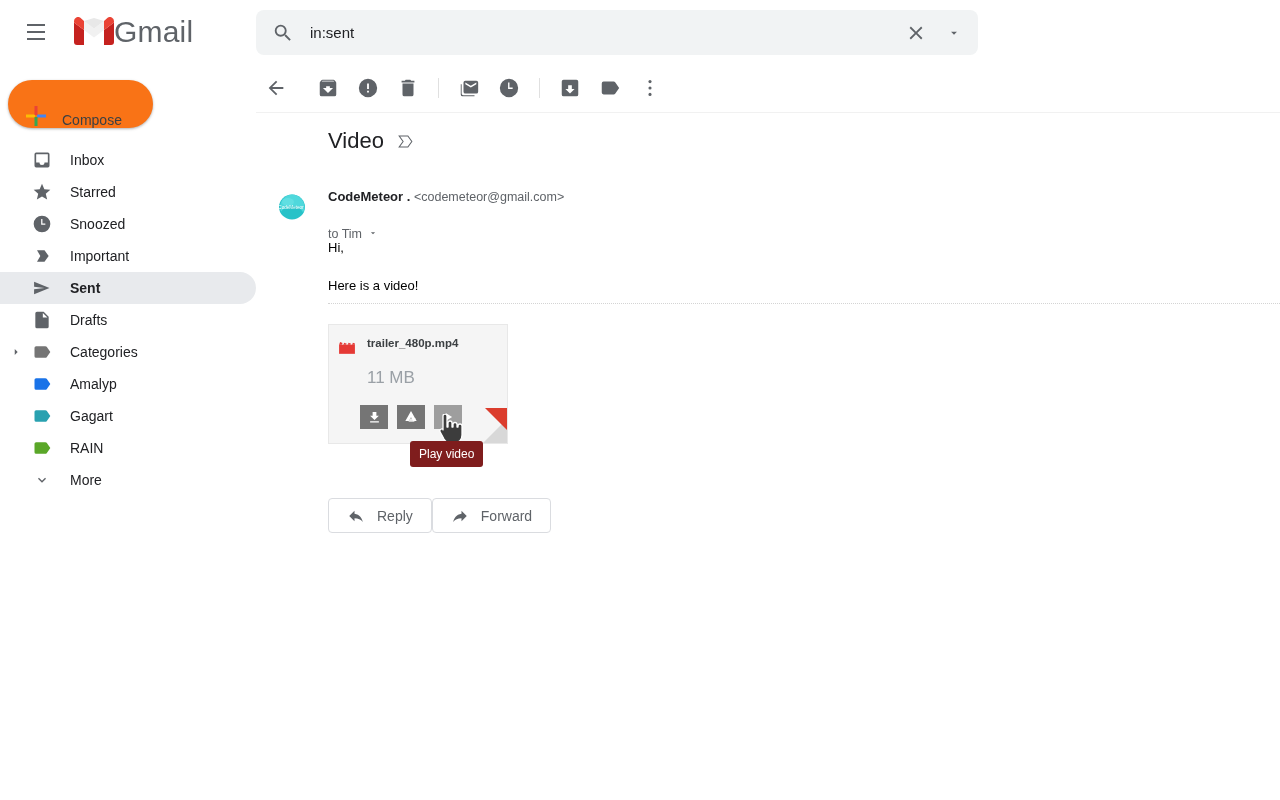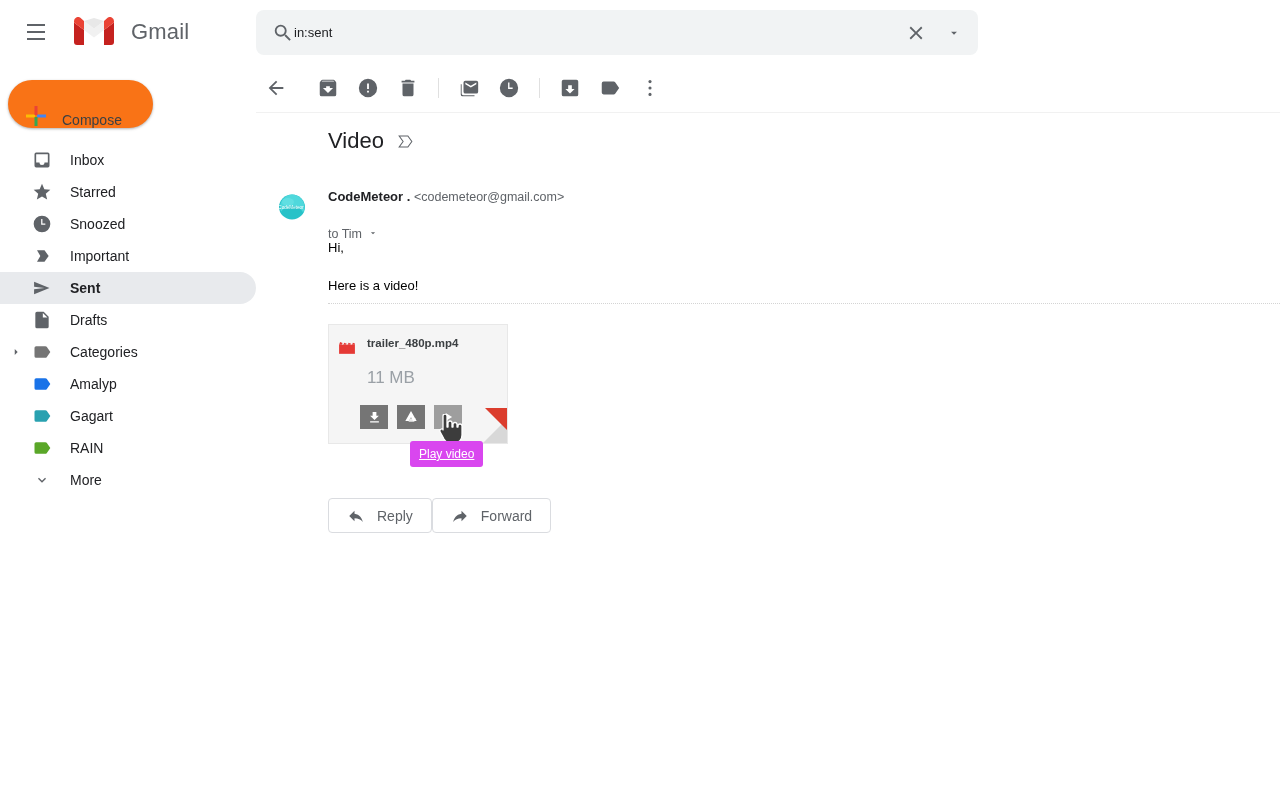--- a/index.html
+++ b/index.html
@@ -18,33 +18,33 @@
   }
   .hamburger {
     width: 48px; height: 48px; margin-left: 12px;
     display: flex; flex-direction: column; justify-content: center;
     align-items: center; gap: 5px; cursor: pointer; border-radius: 50%;
   }
   .hamburger span { display: block; width: 18px; height: 2px; background: #5f6368; }
   .gmail-logo { margin-left: 14px; display: flex; align-items: center; }
   .gmail-mark { width: 40px; height: 30px; position: relative; }
   .gmail-word {
-    margin-left: 17px; font-size: 22px; color: #5f6368; letter-spacing: .2px;
+    margin-left: 0; font-size: 30px; color: #5f6368; letter-spacing: .2px;
   }
 
   .searchbar {
     position: absolute; left: 256px; top: 10px;
     width: 722px; height: 45px;
     background: #f1f3f4; border-radius: 8px;
     display: flex; align-items: center;
   }
   .search-icon { margin-left: 16px; width: 22px; height: 22px; display:block; }
   .search-input {
     flex: 1; border: none; outline: none; background: transparent;
-    font-size: 13px; color: #202124; margin-left: 0;
+    font-size: 15px; color: #202124; margin-left: 16px;
     font-family: "Liberation Sans", sans-serif;
   }
   .search-clear { width: 36px; height: 36px; display:flex; align-items:center; justify-content:center; cursor:pointer; }
   .search-caret { width: 40px; height: 36px; display:flex; align-items:center; justify-content:center; cursor:pointer; margin-right: 4px;}
 
   
   .sidebar { position: absolute; left: 0; top: 64px; width: 256px; height: 736px; }
   .compose {
     margin: 16px 0 0 8px; width: 145px; height: 48px;
     background: #f97316; border-radius: 24px;
@@ -145,22 +145,22 @@
   }
   .corner-red {
     position: absolute; right: 0; bottom: 13px;
     width: 0; height: 0;
     border-left: 22px solid transparent;
     border-top: 22px solid #db3d2d;
   }
 
   .tooltip {
     position: absolute; left: 410px; top: 441px;
-    background: #d946ef; color: #fff; font-size: 12px;
-    padding: 6px 9px; border-radius: 3px; white-space: nowrap; text-decoration: underline;
+    background: #7f1d1d; color: #fff; font-size: 12px;
+    padding: 6px 9px; border-radius: 3px; white-space: nowrap;
   }
   .cursor-hand { position: absolute; left: 437px; top: 414px; }
 
   
   .actions { position: absolute; left: 328px; top: 498px; display: flex; }
   .act-btn {
     height: 35px; padding: 0 18px; border: 1px solid #dadce0;
     border-radius: 4px; background: #fff; display: flex;
     align-items: center; cursor: pointer;
   }

